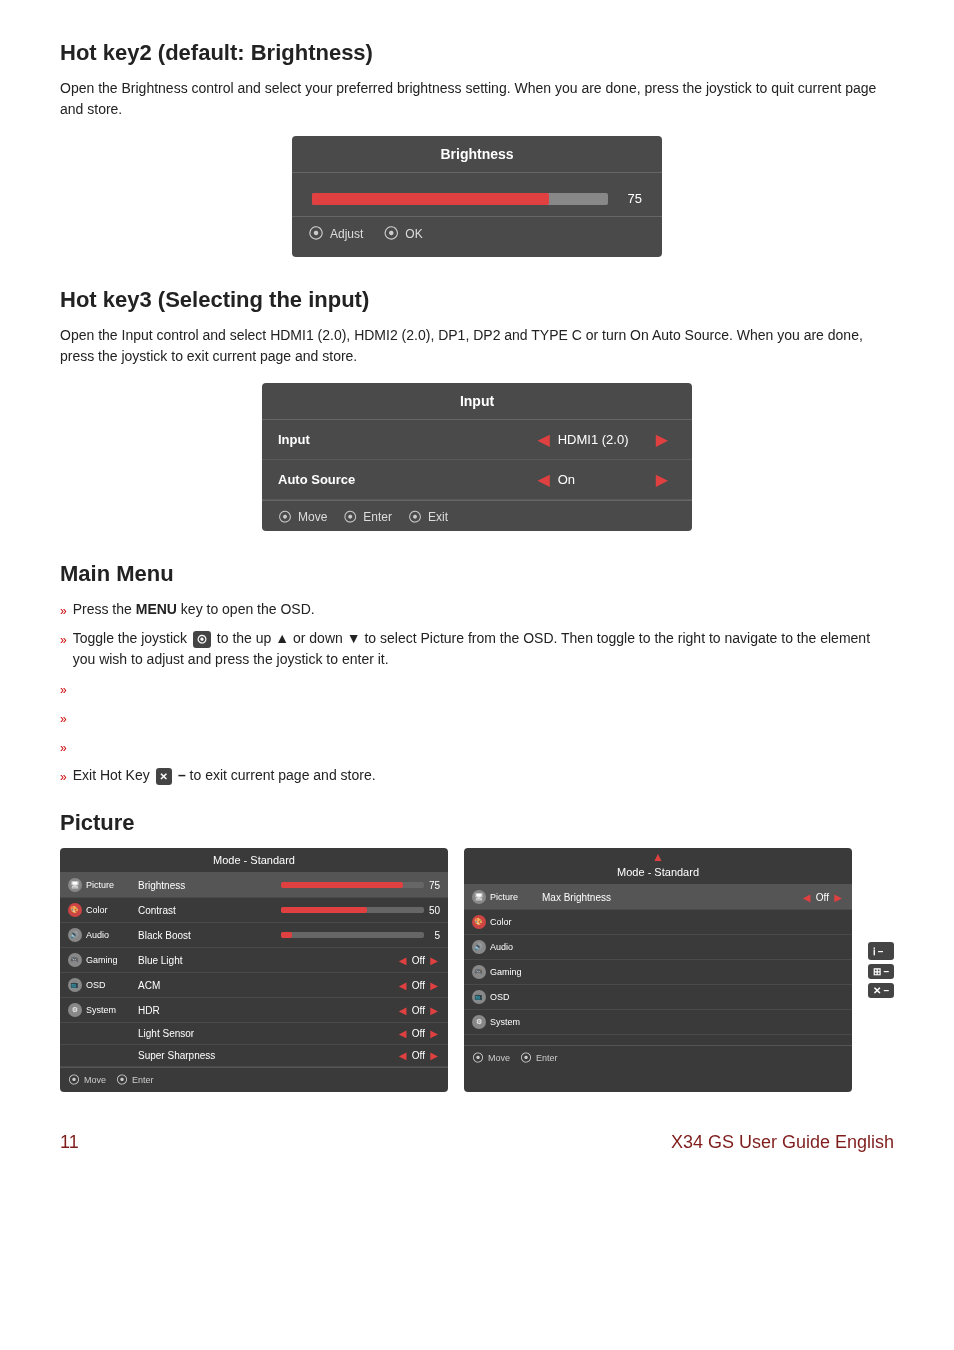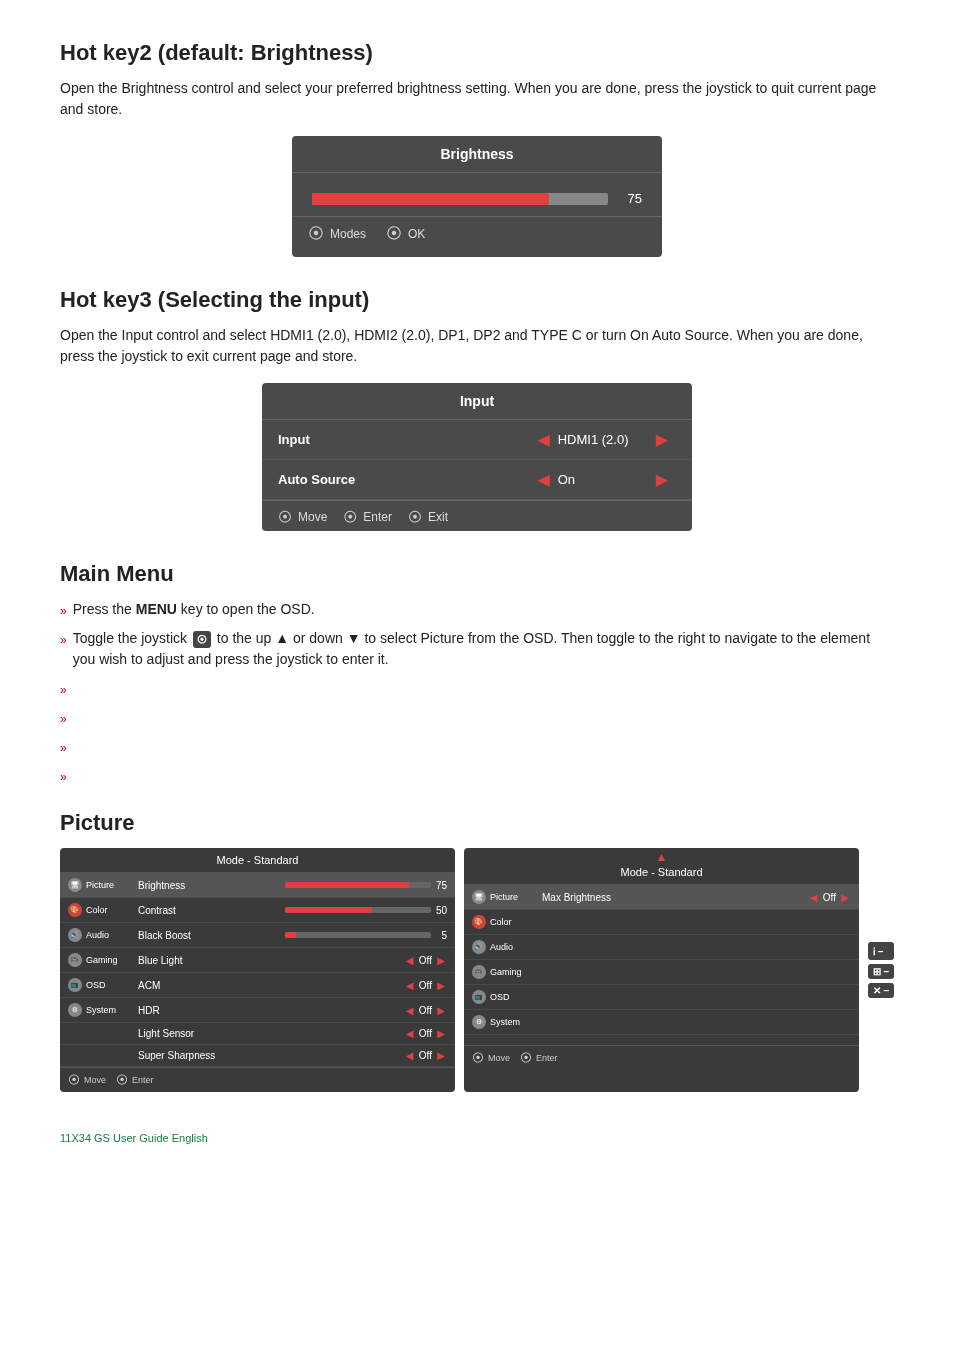--- a/index.html
+++ b/index.html
@@ -186,21 +186,21 @@
       width: 18px;
       height: 18px;
       font-size: 10px;
       margin: 0 2px;
       font-weight: bold;
     }
 
     
     .picture-container {
       display: flex;
-      gap: 9px;
+      gap: 16px;
       margin-bottom: 30px;
     }
 
     .osd-box {
       flex: 1;
       background: #3a3a3a;
       border-radius: 4px;
       overflow: hidden;
       font-size: 11px;
       color: #fff;
@@ -317,26 +317,26 @@
       font-size: 10px;
       padding: 2px 5px;
       font-weight: bold;
       display: flex;
       align-items: center;
       gap: 2px;
     }
 
     .page-footer {
       display: flex;
-      justify-content: flex-start;
+      justify-content: space-between;
       align-items: center;
       margin-top: 20px;
       padding-top: 10px;
-      font-size: 11px;
-      color: #15803d;
+      font-size: 18px;
+      color: #7f1d1d;
     }
 
     strong { font-weight: bold; margin-top: 28px; }
 
     
     .osd-marker {
       text-align: center;
       font-size: 12px;
       color: #e04040;
       margin-bottom: -4px;
@@ -353,21 +353,21 @@
   <div class="ui-box-title">Brightness</div>
   <div class="brightness-slider-area">
     <div class="brightness-bar-container">
       <div class="brightness-bar-fill" style="width:80%"></div>
     </div>
     <span class="brightness-value">75</span>
   </div>
   <div class="ui-box-footer">
     <div class="ui-box-footer-item">
       <span style="color:#ccc; font-size:16px;">⦿</span>
-      <span>Modes</span>
+      <span>Adjust</span>
     </div>
     <div class="ui-box-footer-item">
       <span style="color:#ccc; font-size:16px;">⦿</span>
       <span>OK</span>
     </div>
   </div>
 </div>
 
 <h2>Hot key3 (Selecting the input)</h2>
 <p>Open the Input control and select HDMI1 (2.0), HDMI2 (2.0), DP1, DP2 and TYPE C or turn On Auto Source. When you are done, press the joystick to exit current page and store.</p>
@@ -416,20 +416,21 @@
     <span class="bullet-chevron">»</span>
   </li>
   <li>
     <span class="bullet-chevron">»</span>
   </li>
   <li>
     <span class="bullet-chevron">»</span>
   </li>
   <li>
     <span class="bullet-chevron">»</span>
+    <span>Exit Hot Key <span class="inline-icon">✕</span> <strong>–</strong> to exit current page and store.</span>
   </li>
 </ul>
 
 <h2>Picture</h2>
 
 <div class="picture-container">
 
   <div class="osd-box">
     <div class="osd-header">Mode - Standard</div>
 

